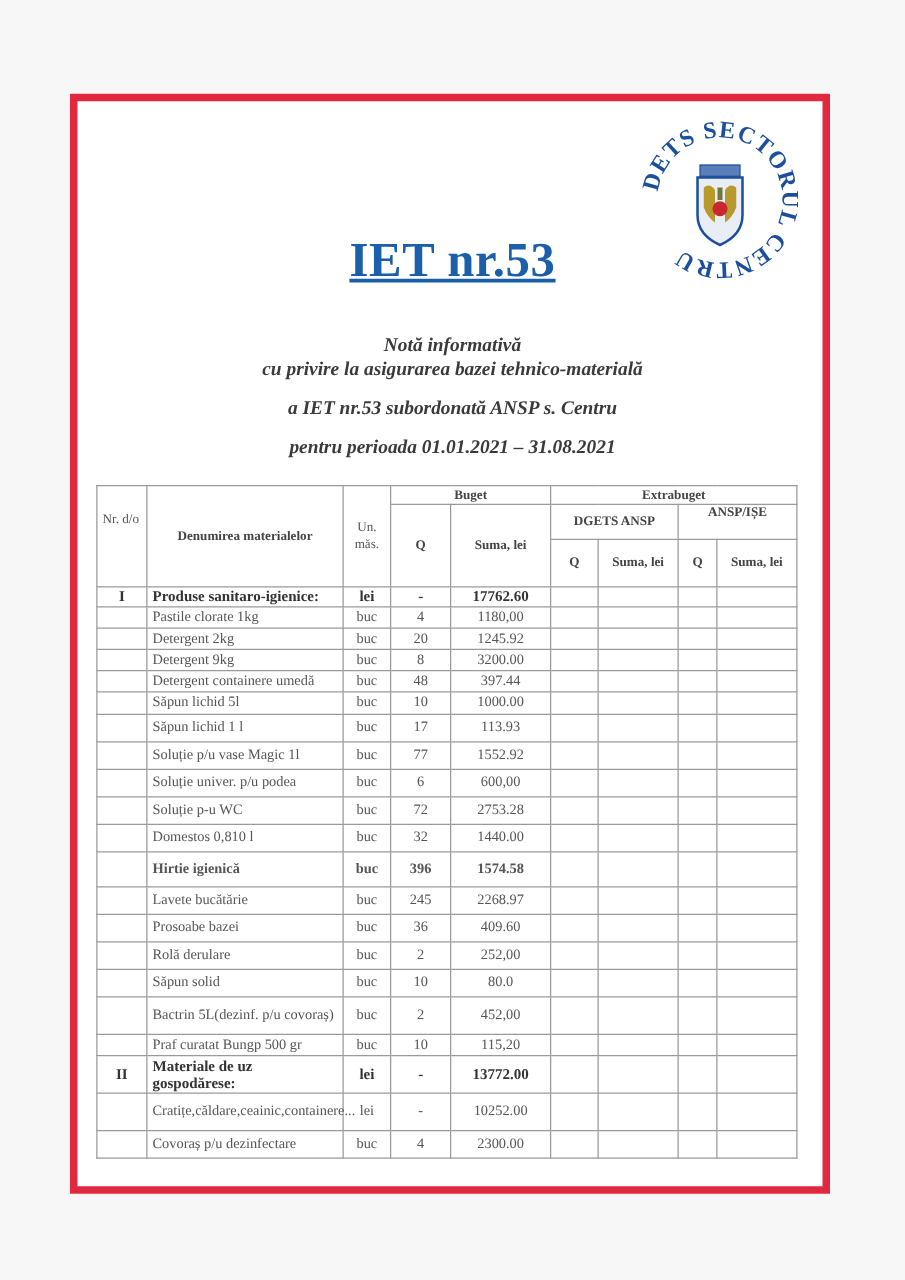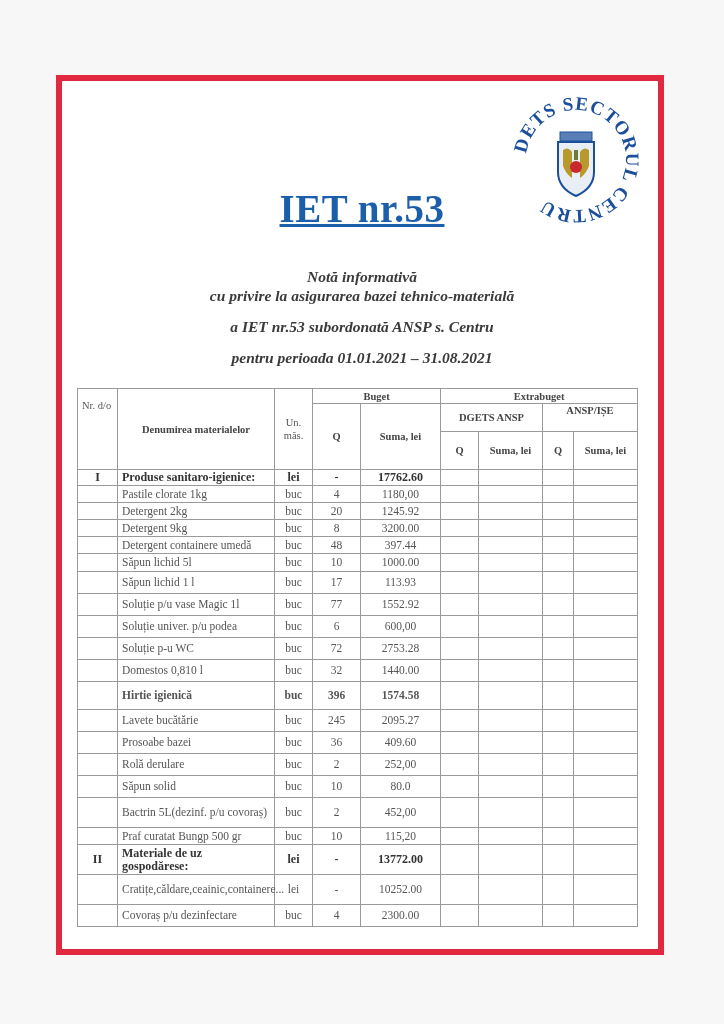--- a/index.html
+++ b/index.html
@@ -76,21 +76,21 @@
       <col style="width:38px">
     <col style="width:48px">
       <col style="width:80px">
     <col style="width:38px">
       <col style="width:64px">
     <col style="width:31px">
       <col style="width:64px">
   </colgroup>
   <thead>
     <tr style="height:15px">
-      <th rowspan="3" style="vertical-align:top;text-align:left;padding-top:10px;font-weight:normal;color:#555;">Nr. d/o</th>
+      <th rowspan="3" style="vertical-align:top;text-align:left;padding-top:20px;font-weight:normal;color:#555;">Nr. d/o</th>
       <th rowspan="3">Denumirea materialelor</th>
       <th rowspan="3" style="font-weight:normal;color:#555;">Un. măs.</th>
       <th colspan="2">Buget</th>
       <th colspan="4">Extrabuget</th>
     </tr>
     <tr style="height:28px">
       <th rowspan="2">Q</th>
       <th rowspan="2">Suma, lei</th>
       <th colspan="2">DGETS ANSP</th>
       <th colspan="2" style="vertical-align:top;">ANSP/IȘE</th>
@@ -233,21 +233,21 @@
         <td></td>
         <td></td>
         <td></td>
         <td></td>
       </tr>
       <tr class="item" style="height: 22px;">
         <td class="c"></td>
         <td class="l">Lavete bucătărie</td>
         <td class="c">buc</td>
         <td class="c">245</td>
-        <td class="c">2095.27</td>
+        <td class="c">2268.97</td>
         <td></td>
         <td></td>
         <td></td>
         <td></td>
       </tr>
       <tr class="item" style="height: 22px;">
         <td class="c"></td>
         <td class="l">Prosoabe bazei</td>
         <td class="c">buc</td>
         <td class="c">36</td>

